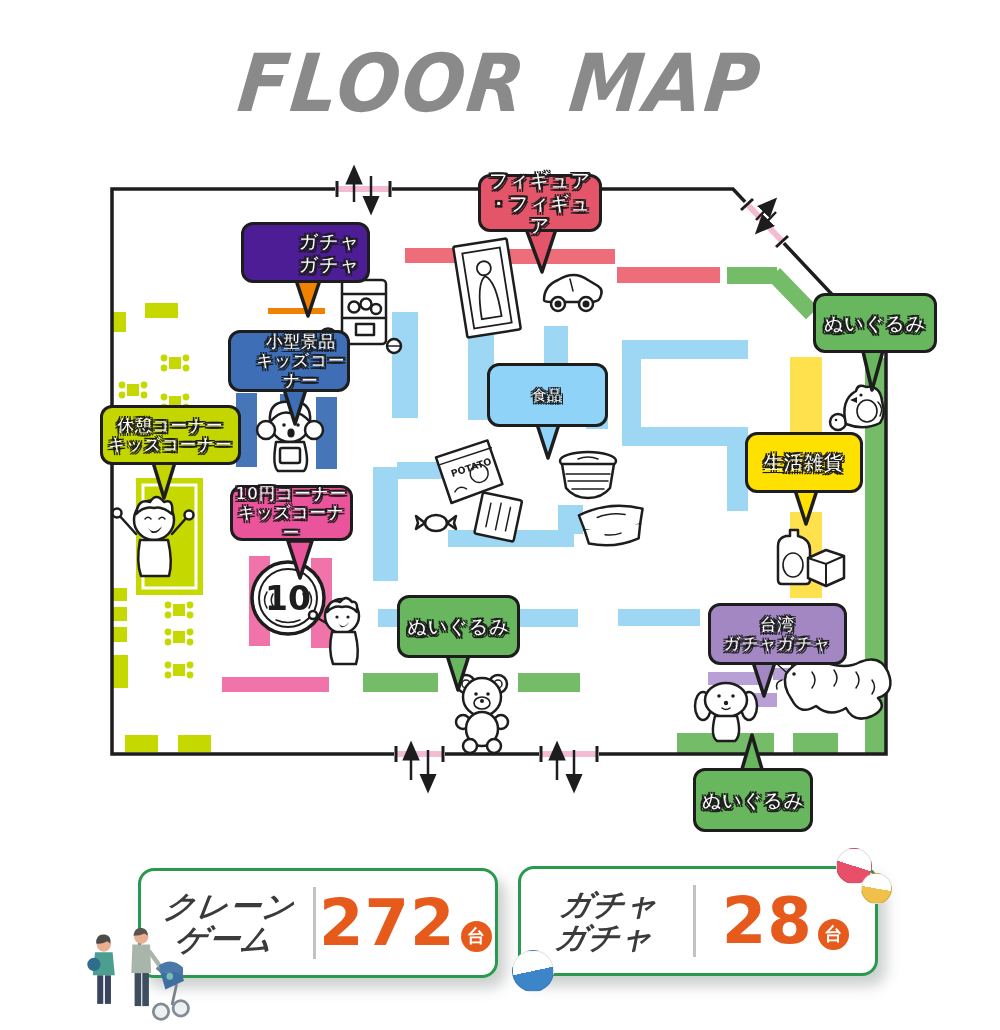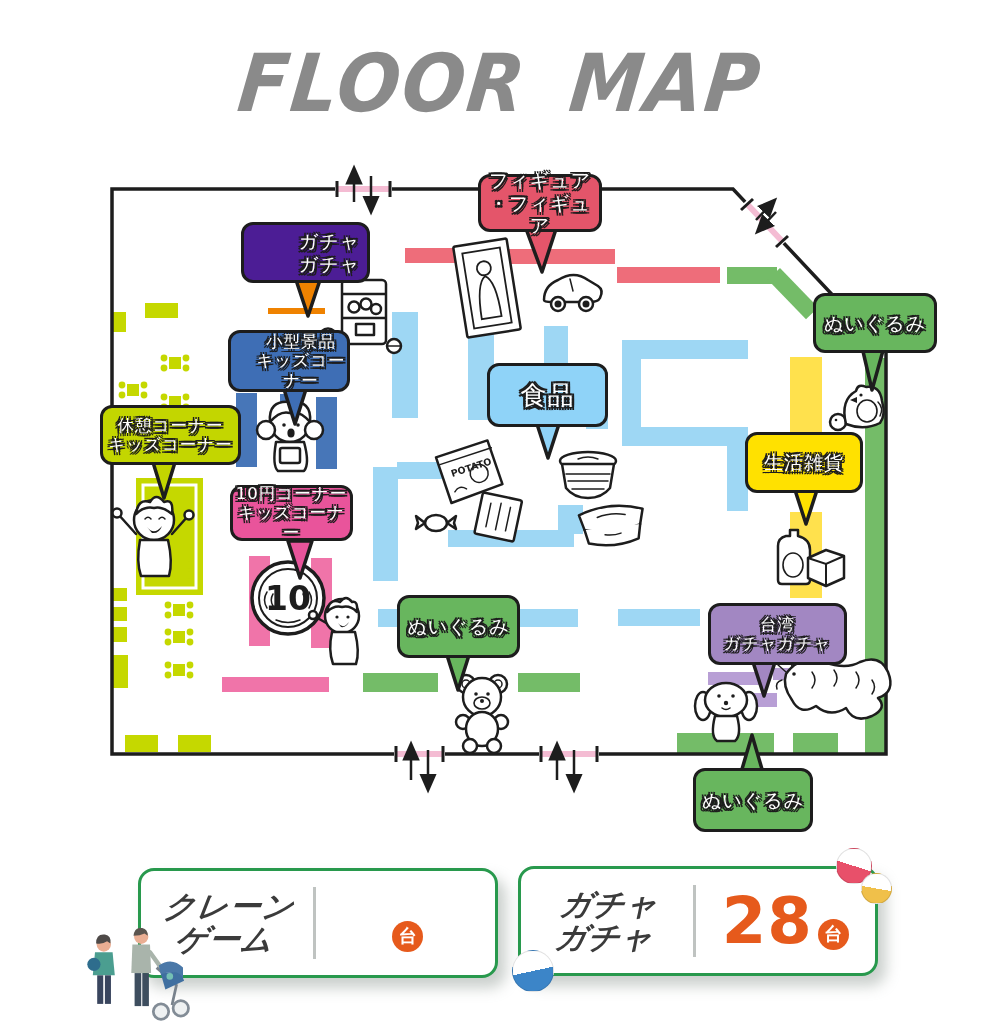--- a/index.html
+++ b/index.html
@@ -408,21 +408,21 @@
   <span>キッズコーナー</span>
 </div>
 <div class="bubble sm" style="left:100px;top:405px;width:141px;height:60px;background:#c3d600;">
   <span>休憩コーナー</span>
   <span>キッズコーナー</span>
 </div>
 <div class="bubble sm" style="left:230px;top:485px;width:123px;height:56px;background:#e9549b;">
   <span>10円コーナー</span>
   <span>キッズコーナー</span>
 </div>
-<div class="bubble" style="left:487px;top:363px;width:121px;height:64px;background:#8fd3f8;font-size:26px;">
+<div class="bubble" style="left:487px;top:363px;width:121px;height:64px;background:#8fd3f8;font-size:14px;">
   <span>食品</span>
 </div>
 <div class="bubble" style="left:813px;top:293px;width:124px;height:60px;background:#68b65e;">
   <span>ぬいぐるみ</span>
 </div>
 <div class="bubble" style="left:745px;top:432px;width:118px;height:61px;background:#ffe100;">
   <span>生活雑貨</span>
 </div>
 <div class="bubble sm" style="left:708px;top:603px;width:139px;height:62px;background:#a287c2;">
   <span>台湾</span>
@@ -435,20 +435,21 @@
   <span>ぬいぐるみ</span>
 </div>
 
 <div class="panel" style="left:138px;top:868px;">
   <div class="ltxt">
     <div>クレーン</div>
     <div>ゲーム</div>
   </div>
   <div class="div"></div>
   <div class="rtxt">
+    <span class="num">272</span>
     <span class="unit">台</span>
   </div>
 </div>
 <div class="panel" style="left:518px;top:866px;">
   <div class="ltxt">
     <div>ガチャ</div>
     <div>ガチャ</div>
   </div>
   <div class="div"></div>
   <div class="rtxt">

